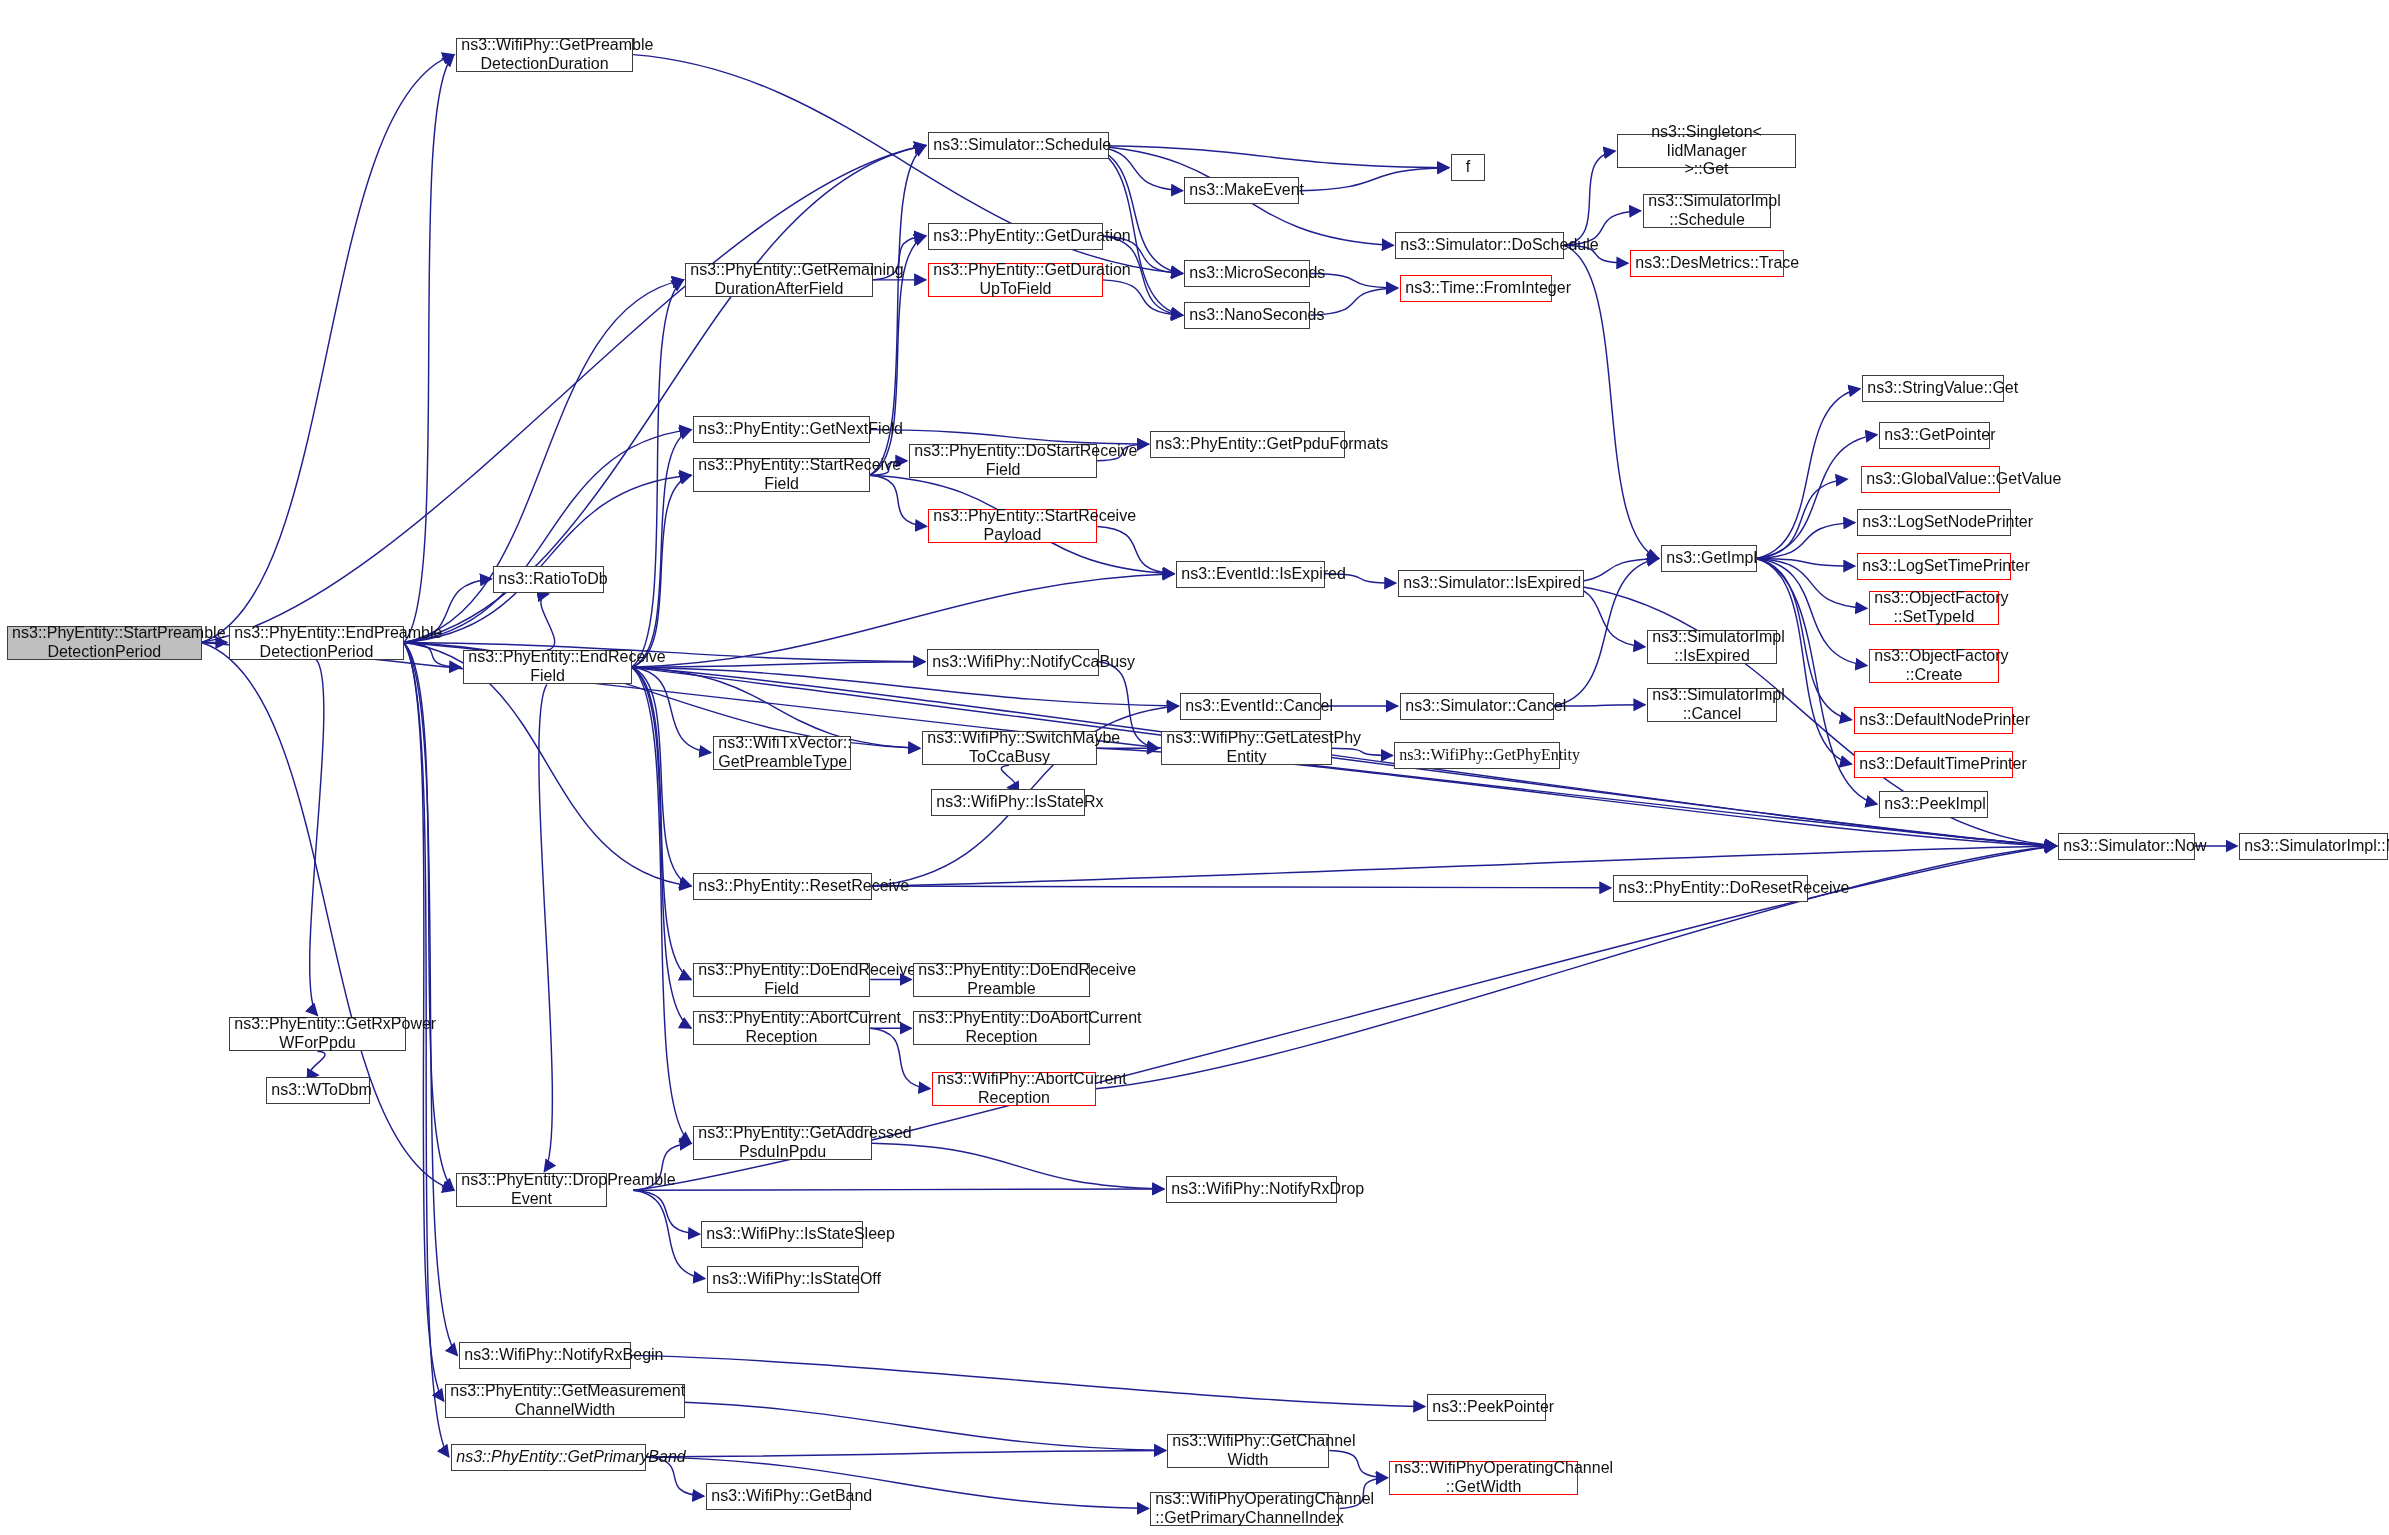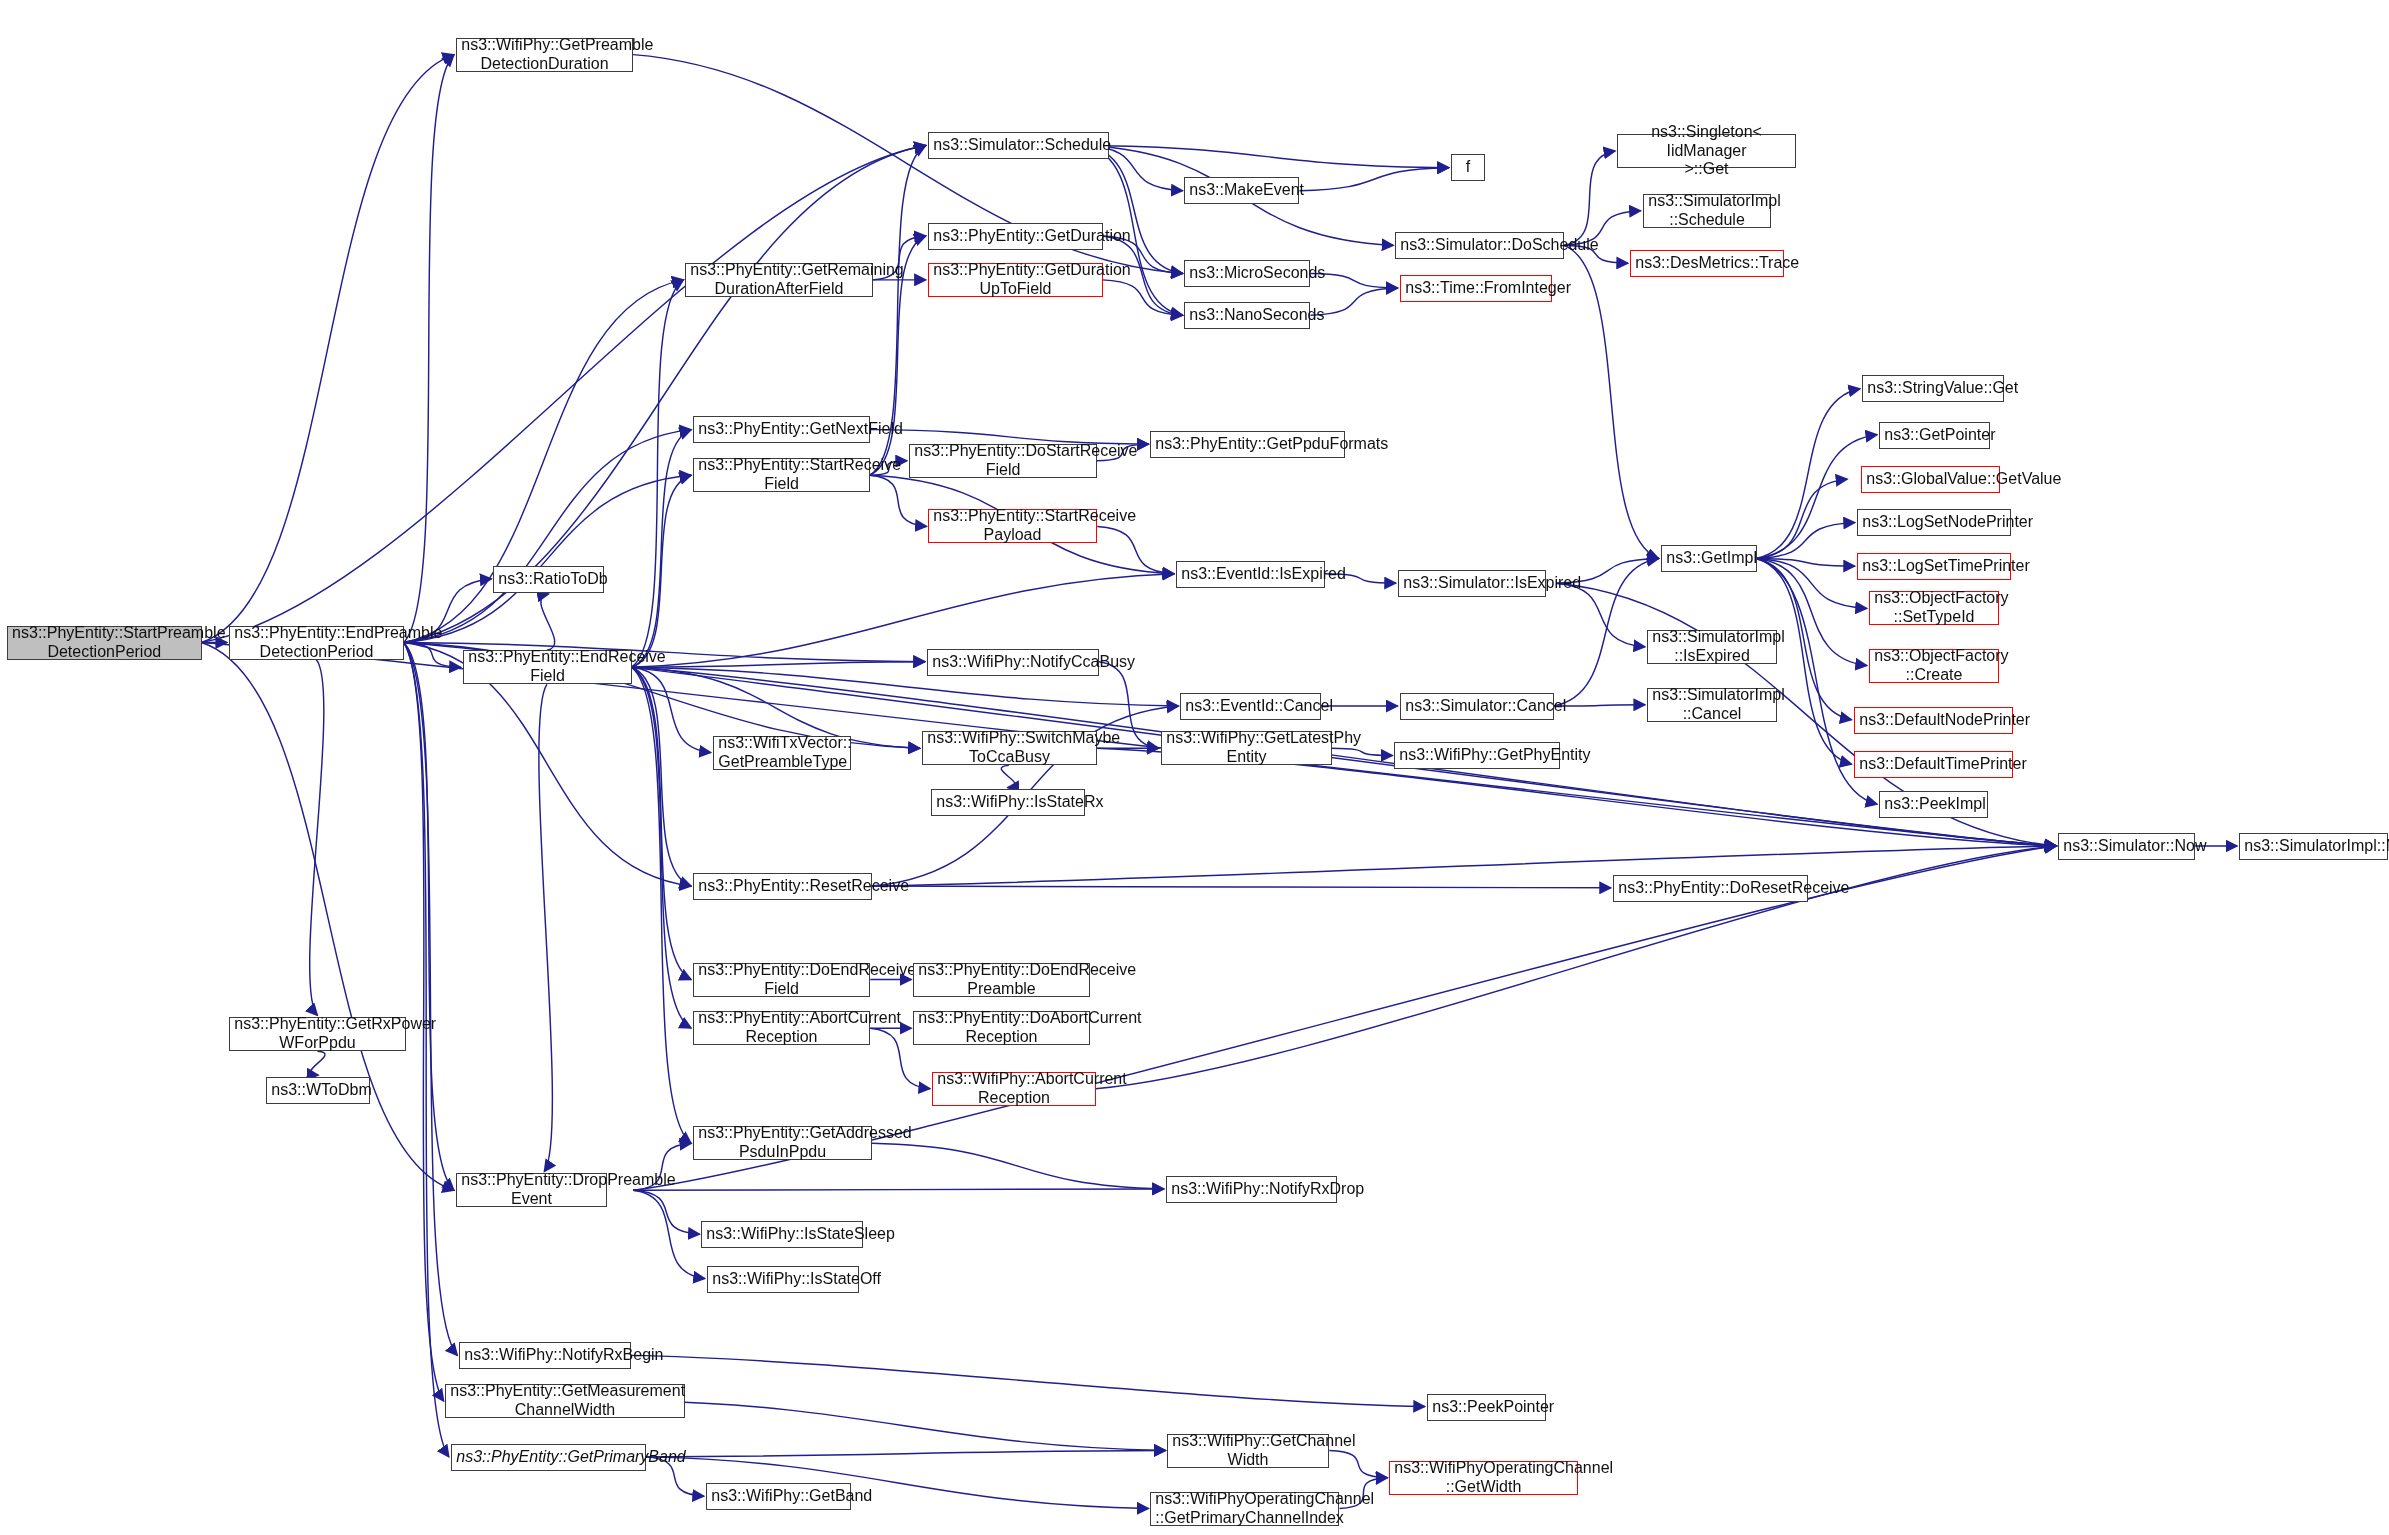--- a/index.html
+++ b/index.html
@@ -202,21 +202,21 @@
       <div class="node" style="left: 1150px; top: 431px; width: 195px; height: 26.5px;">
         <span>ns3::PhyEntity::GetPpduFormats</span>
       </div>
       <div class="node red" style="left: 928px; top: 509px; width: 169px; height: 34px;">
         <span>ns3::PhyEntity::StartReceive
 Payload</span>
       </div>
       <div class="node" style="left: 1176px; top: 561px; width: 149px; height: 26.5px;">
         <span>ns3::EventId::IsExpired</span>
       </div>
-      <div class="node" style="left: 1398px; top: 570px; width: 148px; height: 26.5px;">
+      <div class="node" style="left: 1398px; top: 570px; width: 186px; height: 26.5px;">
         <span>ns3::Simulator::IsExpired</span>
       </div>
       <div class="node" style="left: 1661px; top: 545px; width: 96px; height: 26.5px;">
         <span>ns3::GetImpl</span>
       </div>
       <div class="node" style="left: 1862px; top: 375px; width: 142px; height: 26.5px;">
         <span>ns3::StringValue::Get</span>
       </div>
       <div class="node" style="left: 1879px; top: 422px; width: 111px; height: 26.5px;">
         <span>ns3::GetPointer</span>
@@ -276,21 +276,21 @@
 GetPreambleType</span>
       </div>
       <div class="node" style="left: 922px; top: 731px; width: 175px; height: 34px;">
         <span>ns3::WifiPhy::SwitchMaybe
 ToCcaBusy</span>
       </div>
       <div class="node" style="left: 1161px; top: 731px; width: 171px; height: 34px;">
         <span>ns3::WifiPhy::GetLatestPhy
 Entity</span>
       </div>
-      <div class="node" style="left: 1394px; top: 742px; width: 166px; height: 26.5px;">
+      <div class="node" style="left: 1394px; top: 742px; width: 166px; height: 26.5px; font-family: Liberation Serif, serif;">
         <span>ns3::WifiPhy::GetPhyEntity</span>
       </div>
       <div class="node" style="left: 931px; top: 789px; width: 154px; height: 26.5px;">
         <span>ns3::WifiPhy::IsStateRx</span>
       </div>
       <div class="node" style="left: 2058px; top: 833px; width: 137px; height: 26.5px;">
         <span>ns3::Simulator::Now</span>
       </div>
       <div class="node" style="left: 2239px; top: 833px; width: 149px; height: 26.5px;">
         <span>ns3::SimulatorImpl::Now</span>

